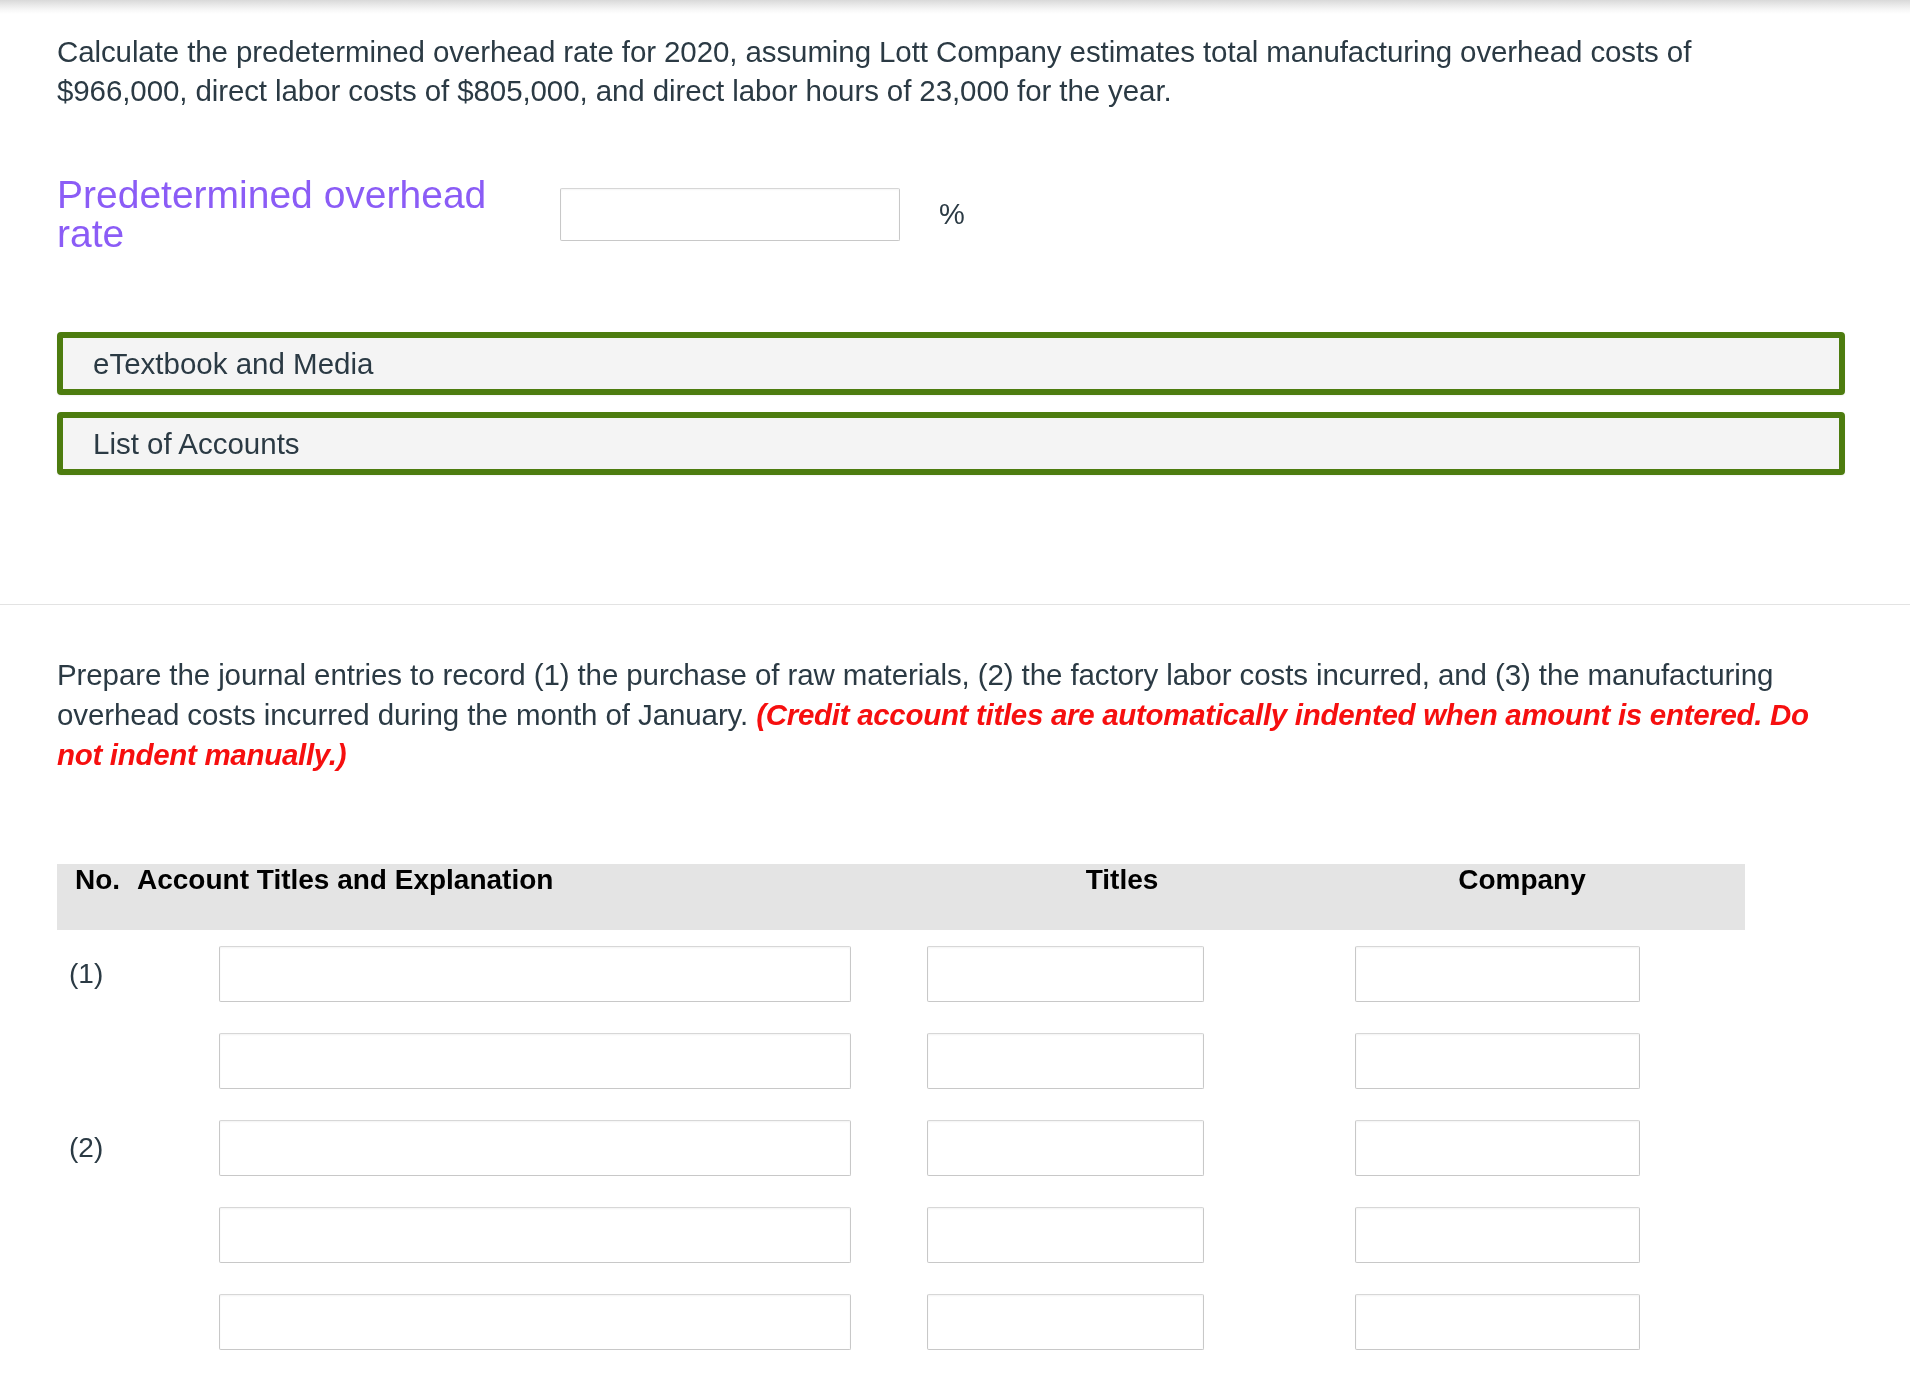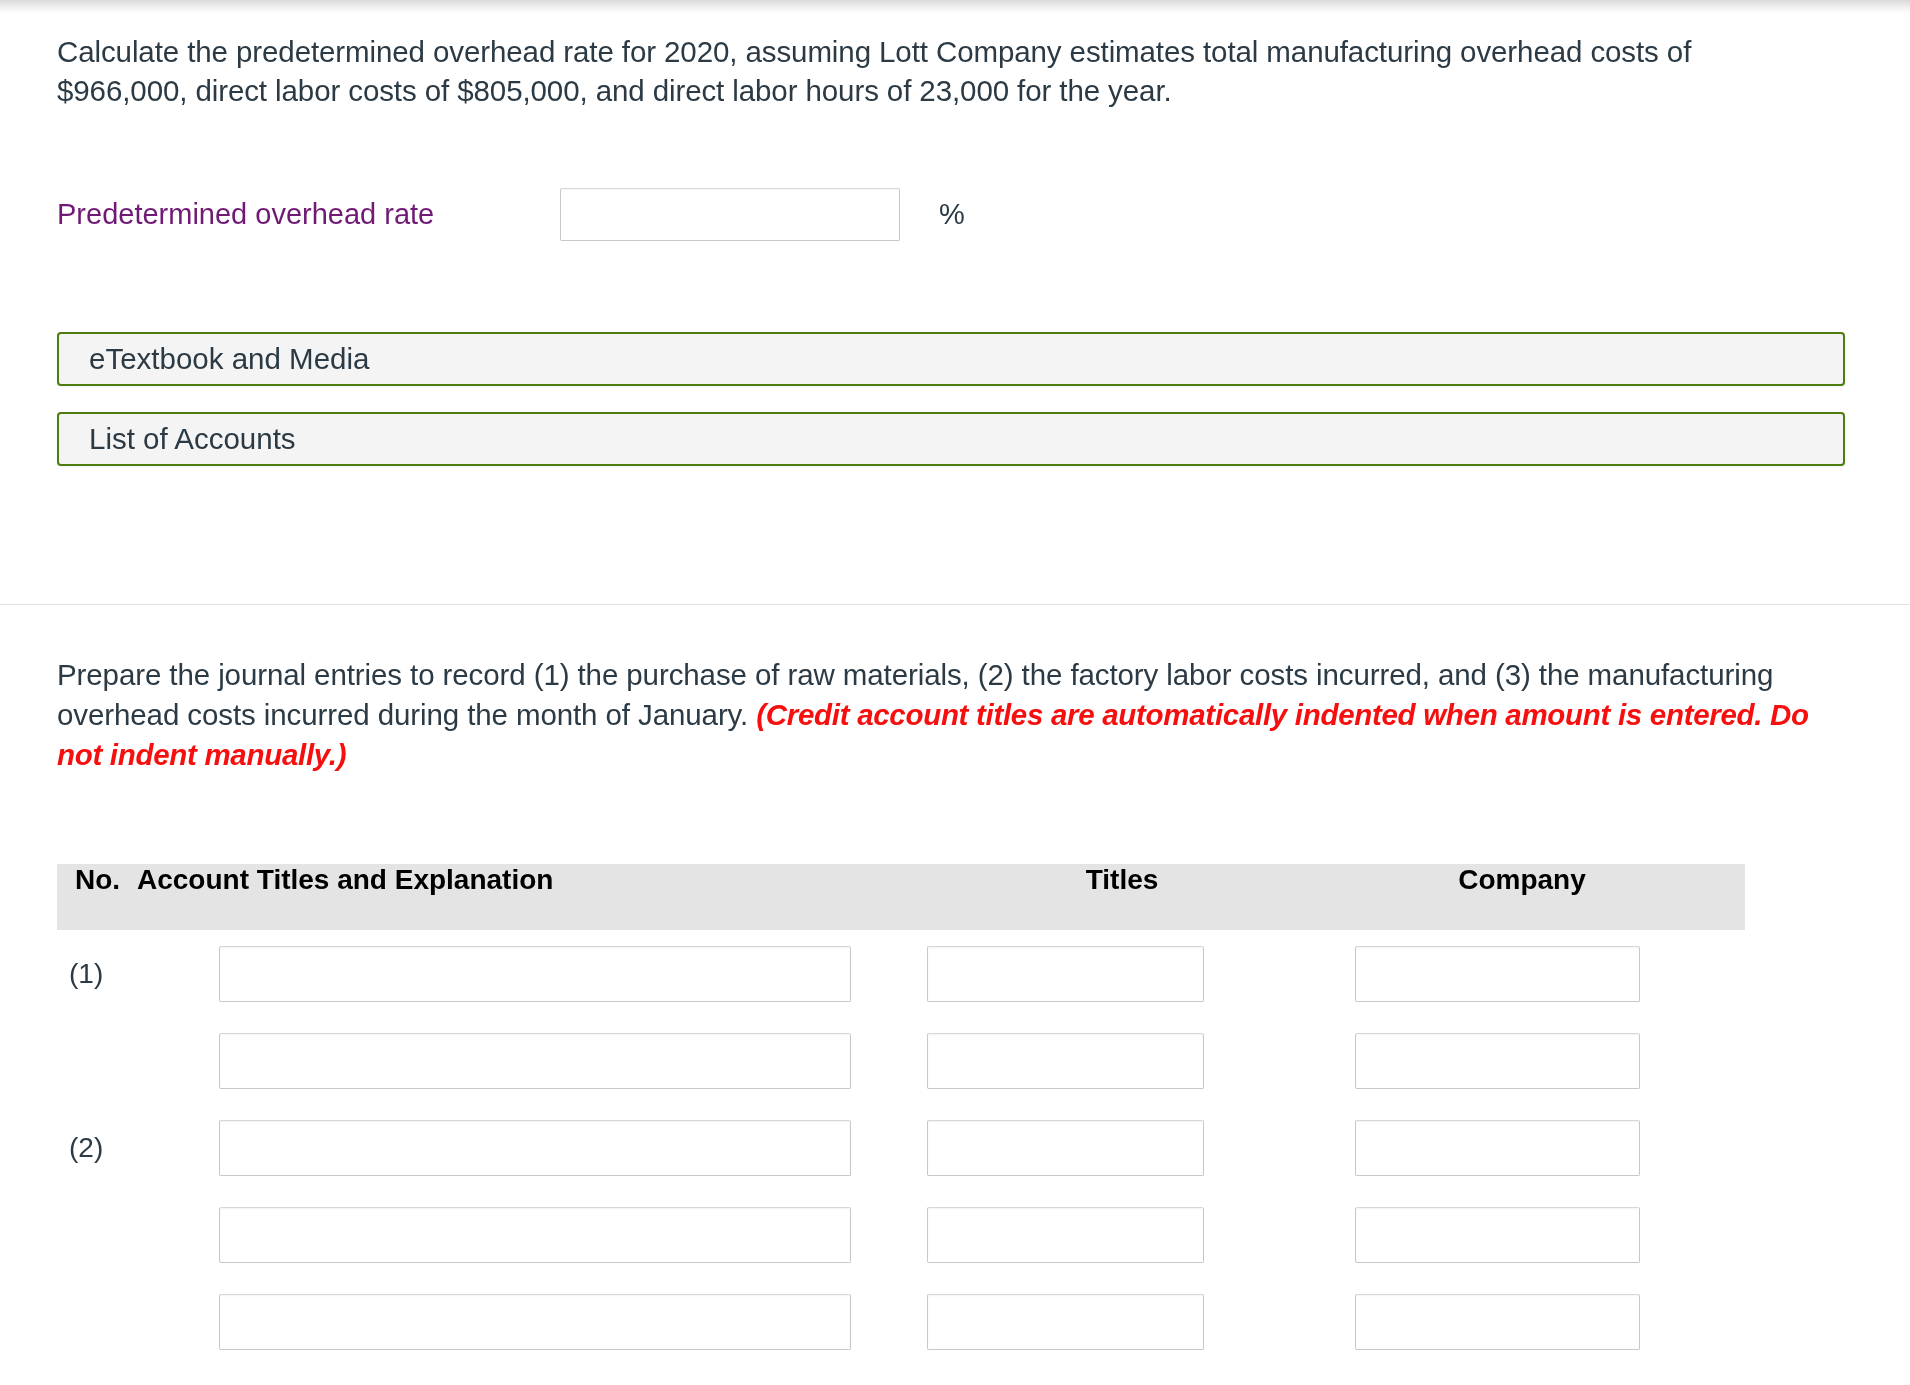--- a/index.html
+++ b/index.html
@@ -49,22 +49,22 @@
   }
 
   .rate-row {
     display: flex;
     align-items: center;
     padding: 0 0 0 57px;
     margin-top: 76px;
     height: 56px;
   }
   .rate-label {
-    font-size: 29px;
-    color: #701a75;
+    font-size: 39px;
+    color: #8b5cf6;
     width: 503px;
     line-height: 1;
   }
   .rate-input {
     width: 340px;
     height: 53px;
     box-sizing: border-box;
     border: 1px solid #c8c8c8;
     border-top-color: #d6d6d6;
     border-radius: 2px;
@@ -81,24 +81,24 @@
     color: #2b3a44;
     margin-left: 39px;
     line-height: 1;
   }
 
   
   .panel {
     position: absolute;
     left: 57px;
     width: 1788px;
-    height: 54px;
+    height: 63px;
     box-sizing: border-box;
     background: #f4f4f4;
-    border: 2px solid #4d7c0f;
+    border: 6px solid #4d7c0f;
     border-radius: 4px;
     box-shadow: 0 1px 2px rgba(0,0,0,0.055);
     display: flex;
     align-items: center;
     cursor: pointer;
   }
   .panel-label {
     font-size: 29.5px;
     color: #2b3a44;
     padding-left: 30px;

